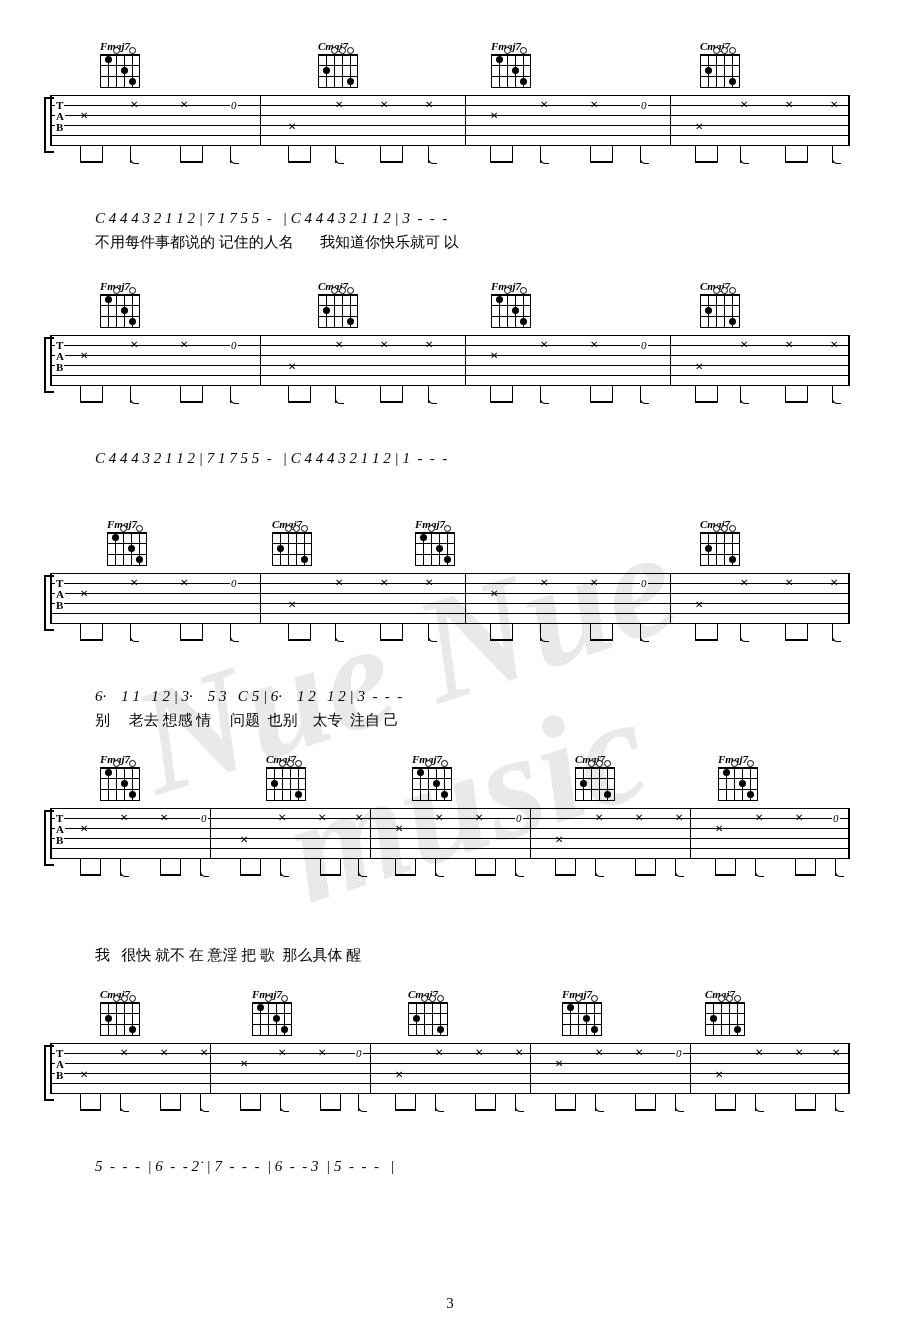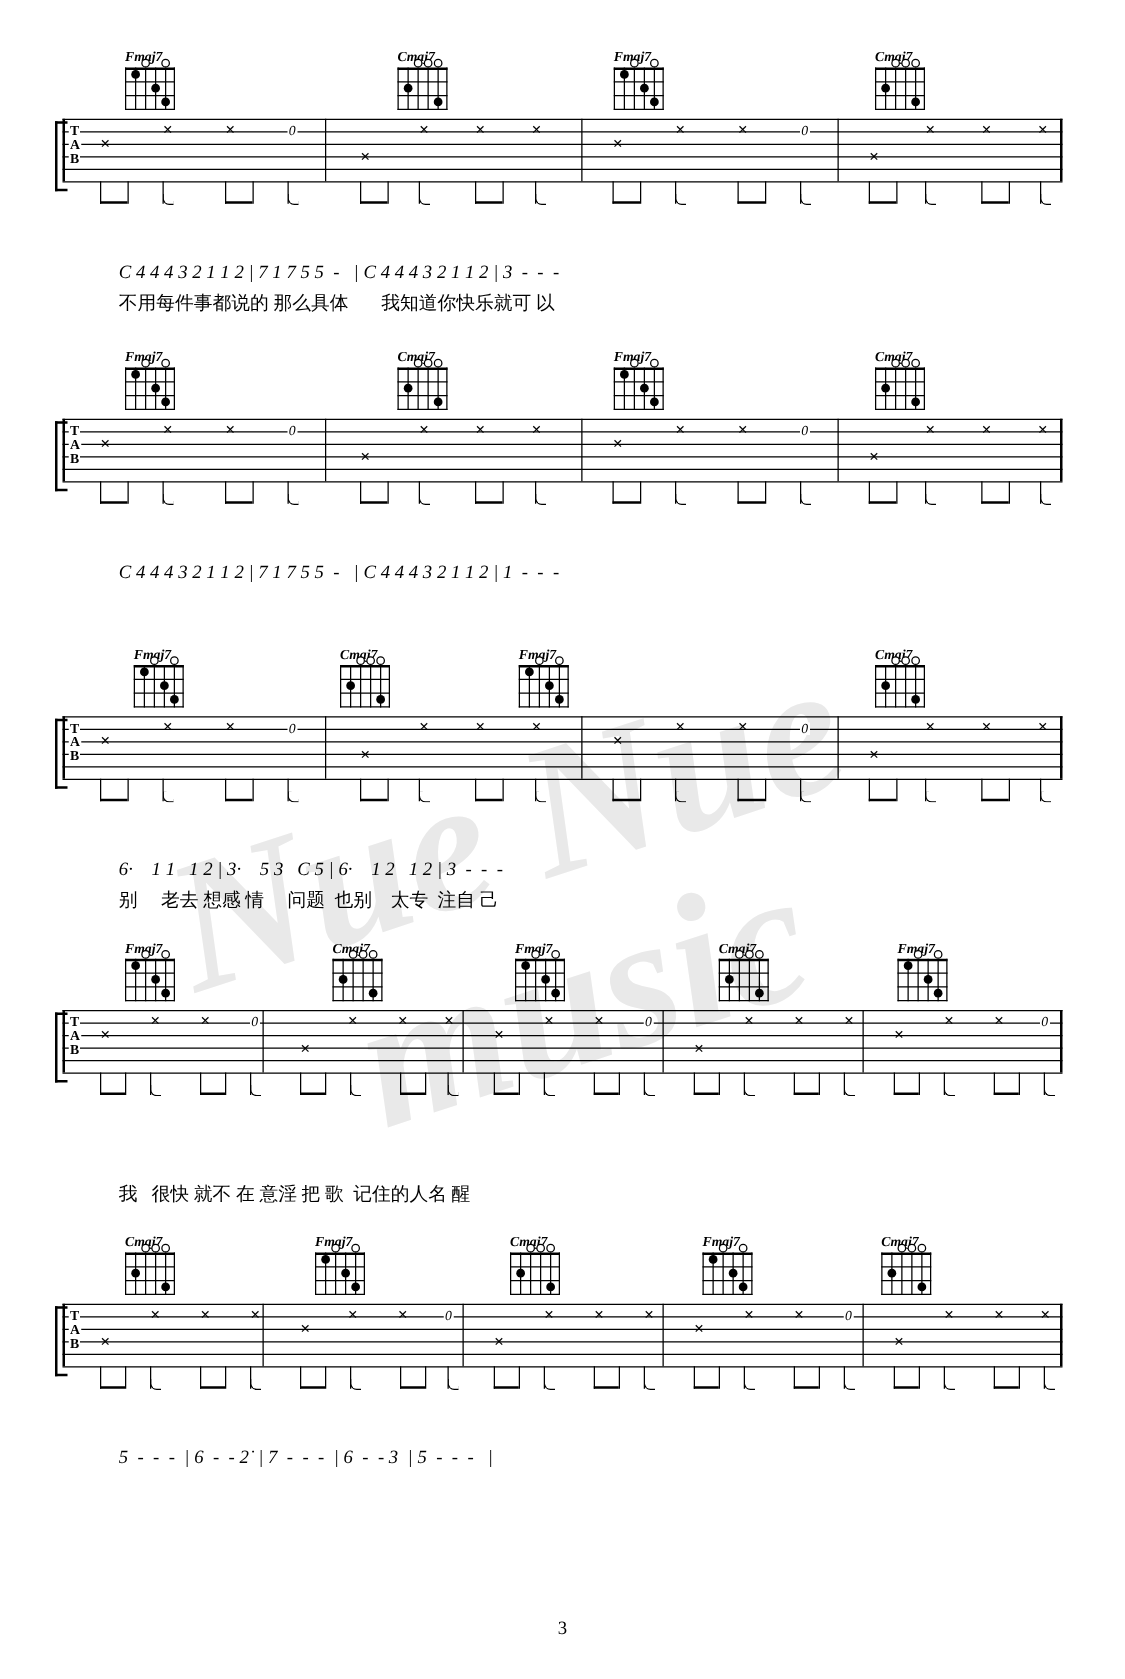--- a/index.html
+++ b/index.html
@@ -403,21 +403,21 @@
         <div class="stem" style="left:690px;top:0;"></div>
         <div class="flag" style="left:690px;top:10px;"></div>
         <div class="stem" style="left:735px;top:0;"></div>
         <div class="beam" style="left:735px;top:16px;width:22px;"></div>
         <div class="stem" style="left:757px;top:0;"></div>
         <div class="stem" style="left:782px;top:0;"></div>
         <div class="flag" style="left:782px;top:10px;"></div>
       </div>
 
       <div class="notation" style="top:170px;">C 4 4 4 3 2 1 1 2 | 7 1 7 5 5  -   | C 4 4 4 3 2 1 1 2 | 3  -  -  -</div>
-      <div class="lyrics" style="top:193px;">不用每件事都说的 那么具体       我知道你快乐就可 以</div>
+      <div class="lyrics" style="top:193px;">不用每件事都说的 记住的人名       我知道你快乐就可 以</div>
     </div>
 
     <div class="system" style="top:280px;height:230px;">
       <div class="chords">
         <div class="chord" style="left:100px;top:0;">
           <div class="name">Fmaj7</div>
           <div class="grid">
             <div class="nut"></div>
             <div class="fret" style="top:11px;"></div>
             <div class="fret" style="top:22px;"></div>
@@ -944,21 +944,21 @@
         <div class="stem" style="left:685px;top:0;"></div>
         <div class="stem" style="left:705px;top:0;"></div>
         <div class="flag" style="left:705px;top:10px;"></div>
         <div class="stem" style="left:745px;top:0;"></div>
         <div class="beam" style="left:745px;top:16px;width:20px;"></div>
         <div class="stem" style="left:765px;top:0;"></div>
         <div class="stem" style="left:785px;top:0;"></div>
         <div class="flag" style="left:785px;top:10px;"></div>
       </div>
 
-      <div class="lyrics" style="top:193px;">我   很快 就不 在 意淫 把 歌  记住的人名 醒</div>
+      <div class="lyrics" style="top:193px;">我   很快 就不 在 意淫 把 歌  那么具体 醒</div>
     </div>
 
     <div class="system" style="top:988px;height:230px;">
       <div class="chords">
         <div class="chord" style="left:100px;top:0;">
           <div class="name">Cmaj7</div>
           <div class="grid">
             <div class="nut"></div>
             <div class="fret" style="top:11px;"></div>
             <div class="fret" style="top:22px;"></div>

